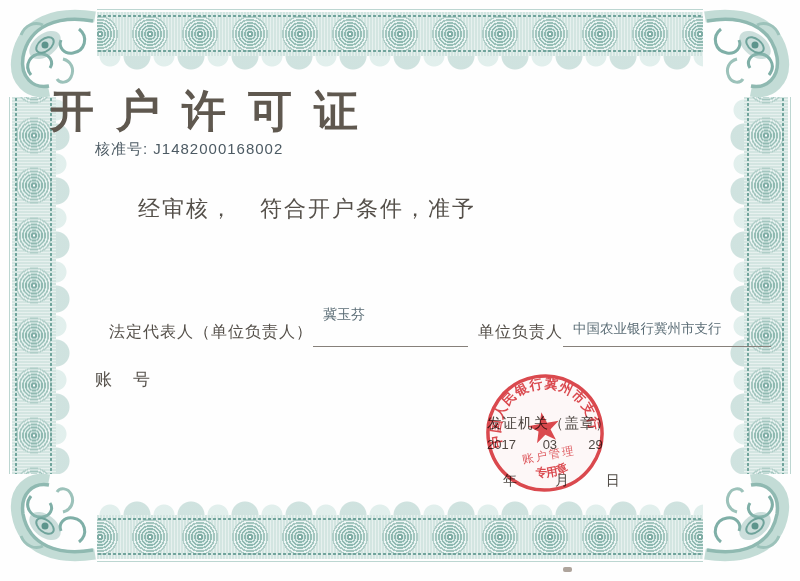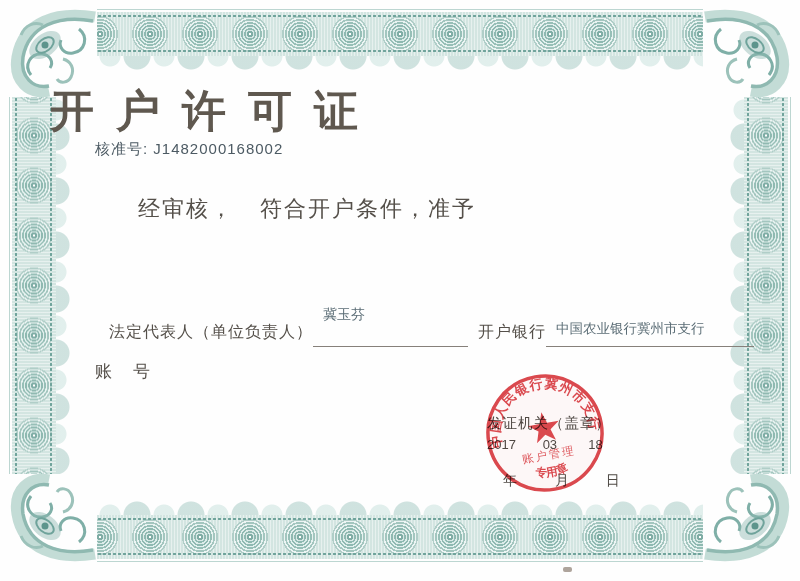--- a/index.html
+++ b/index.html
@@ -93,21 +93,21 @@
     padding:0 8px 7px 10px;box-sizing:border-box;white-space:nowrap;
   }
   .fill-company{width:278px;font-size:13.5px;}
   .review-suffix{margin-left:26px;white-space:nowrap;}
   .line2{position:absolute;left:88px;top:244px;}
   .rep-row{position:absolute;left:109px;top:300px;display:flex;align-items:flex-end;font-size:16px;color:#55504a;}
   .rep-row .lbl{white-space:nowrap;letter-spacing:1px;padding-bottom:4px;}
   .fill-rep{width:155px;font-size:14px;padding-bottom:22px;}
   .bank-lbl{margin-left:10px;}
   .fill-bank{width:208px;font-size:13.5px;padding-bottom:8px;margin-top:20px;}
-  .acct-row{position:absolute;left:95px;top:360px;display:flex;align-items:flex-end;font-size:17px;color:#55504a;}
+  .acct-row{position:absolute;left:95px;top:368px;display:flex;align-items:flex-end;font-size:17px;color:#55504a;}
   .acct-row .lbl{letter-spacing:2px;padding-bottom:3px;white-space:nowrap;}
   .fill-acct{width:268px;font-size:15px;color:#4f5a63;letter-spacing:1px;padding-bottom:5px;}
   .issuer{position:absolute;left:487px;top:414px;color:#4f4a45;}
   .issuer-label{font-size:14.5px;letter-spacing:1px;}
   .date-nums{font-size:13px;margin-top:4px;}
   .date-nums span{display:inline-block;}
   .dn-y{width:52px;} .dn-m{width:42px;} .dn-d{width:30px;}
   .date-units{font-size:14px;margin-top:20px;}
   .date-units span{display:inline-block;text-align:center;}
   .du-y{width:46px;} .du-m{width:50px;} .du-d{width:44px;}
@@ -199,34 +199,34 @@
 
     <div class="review-row big">
       <span>经审核，</span>
       <span class="review-suffix">符合开户条件，准予</span>
     </div>
 
 
     <div class="rep-row">
       <span class="lbl">法定代表人（单位负责人）</span>
       <span class="fill fill-rep">冀玉芬</span>
-      <span class="lbl bank-lbl">开户银行</span>
+      <span class="lbl bank-lbl">单位负责人</span>
       <span class="fill fill-bank">中国农业银行冀州市支行</span>
     </div>
 
     <div class="acct-row">
       <span class="lbl">账　号</span>
     </div>
 
     <div class="issuer">
       <div class="issuer-label">发证机关（盖章）</div>
       <div class="date-nums">
         <span class="dn-y">2017</span>
         <span class="dn-m">03</span>
-        <span class="dn-d">18</span>
+        <span class="dn-d">29</span>
       </div>
       <div class="date-units">
         <span class="du-y">年</span>
         <span class="du-m">月</span>
         <span class="du-d">日</span>
       </div>
     </div>
 
   </div>
 

